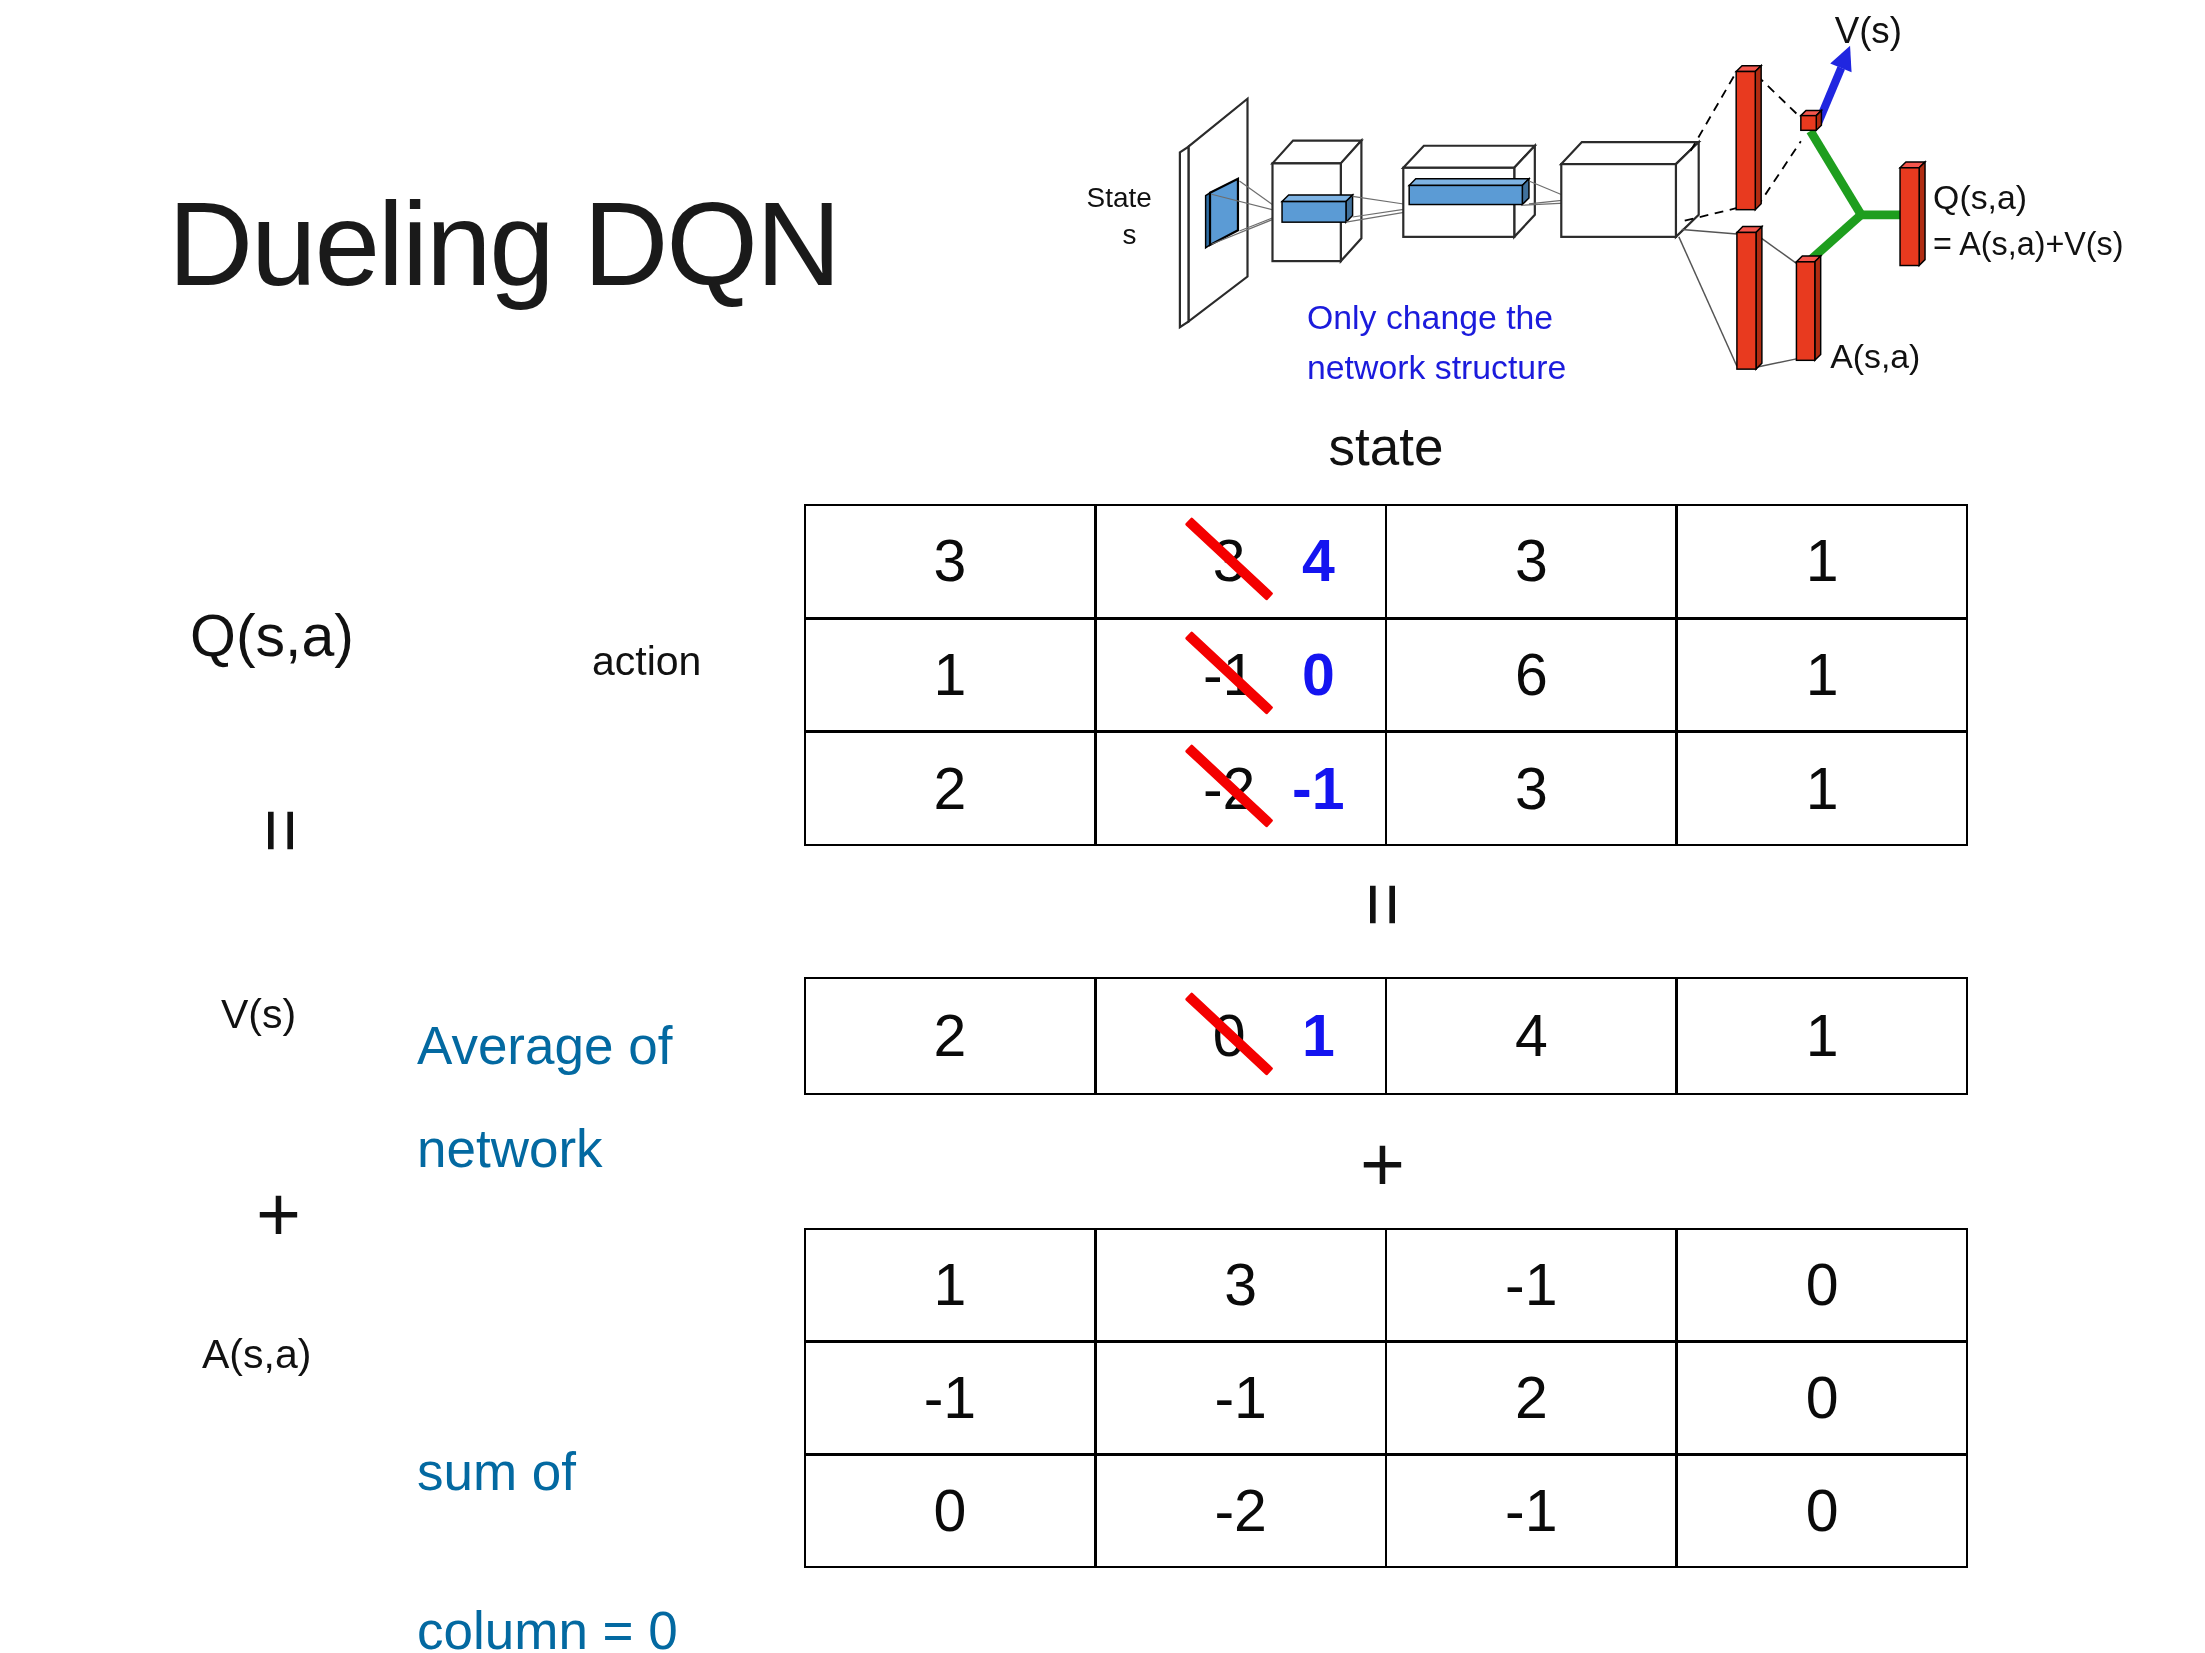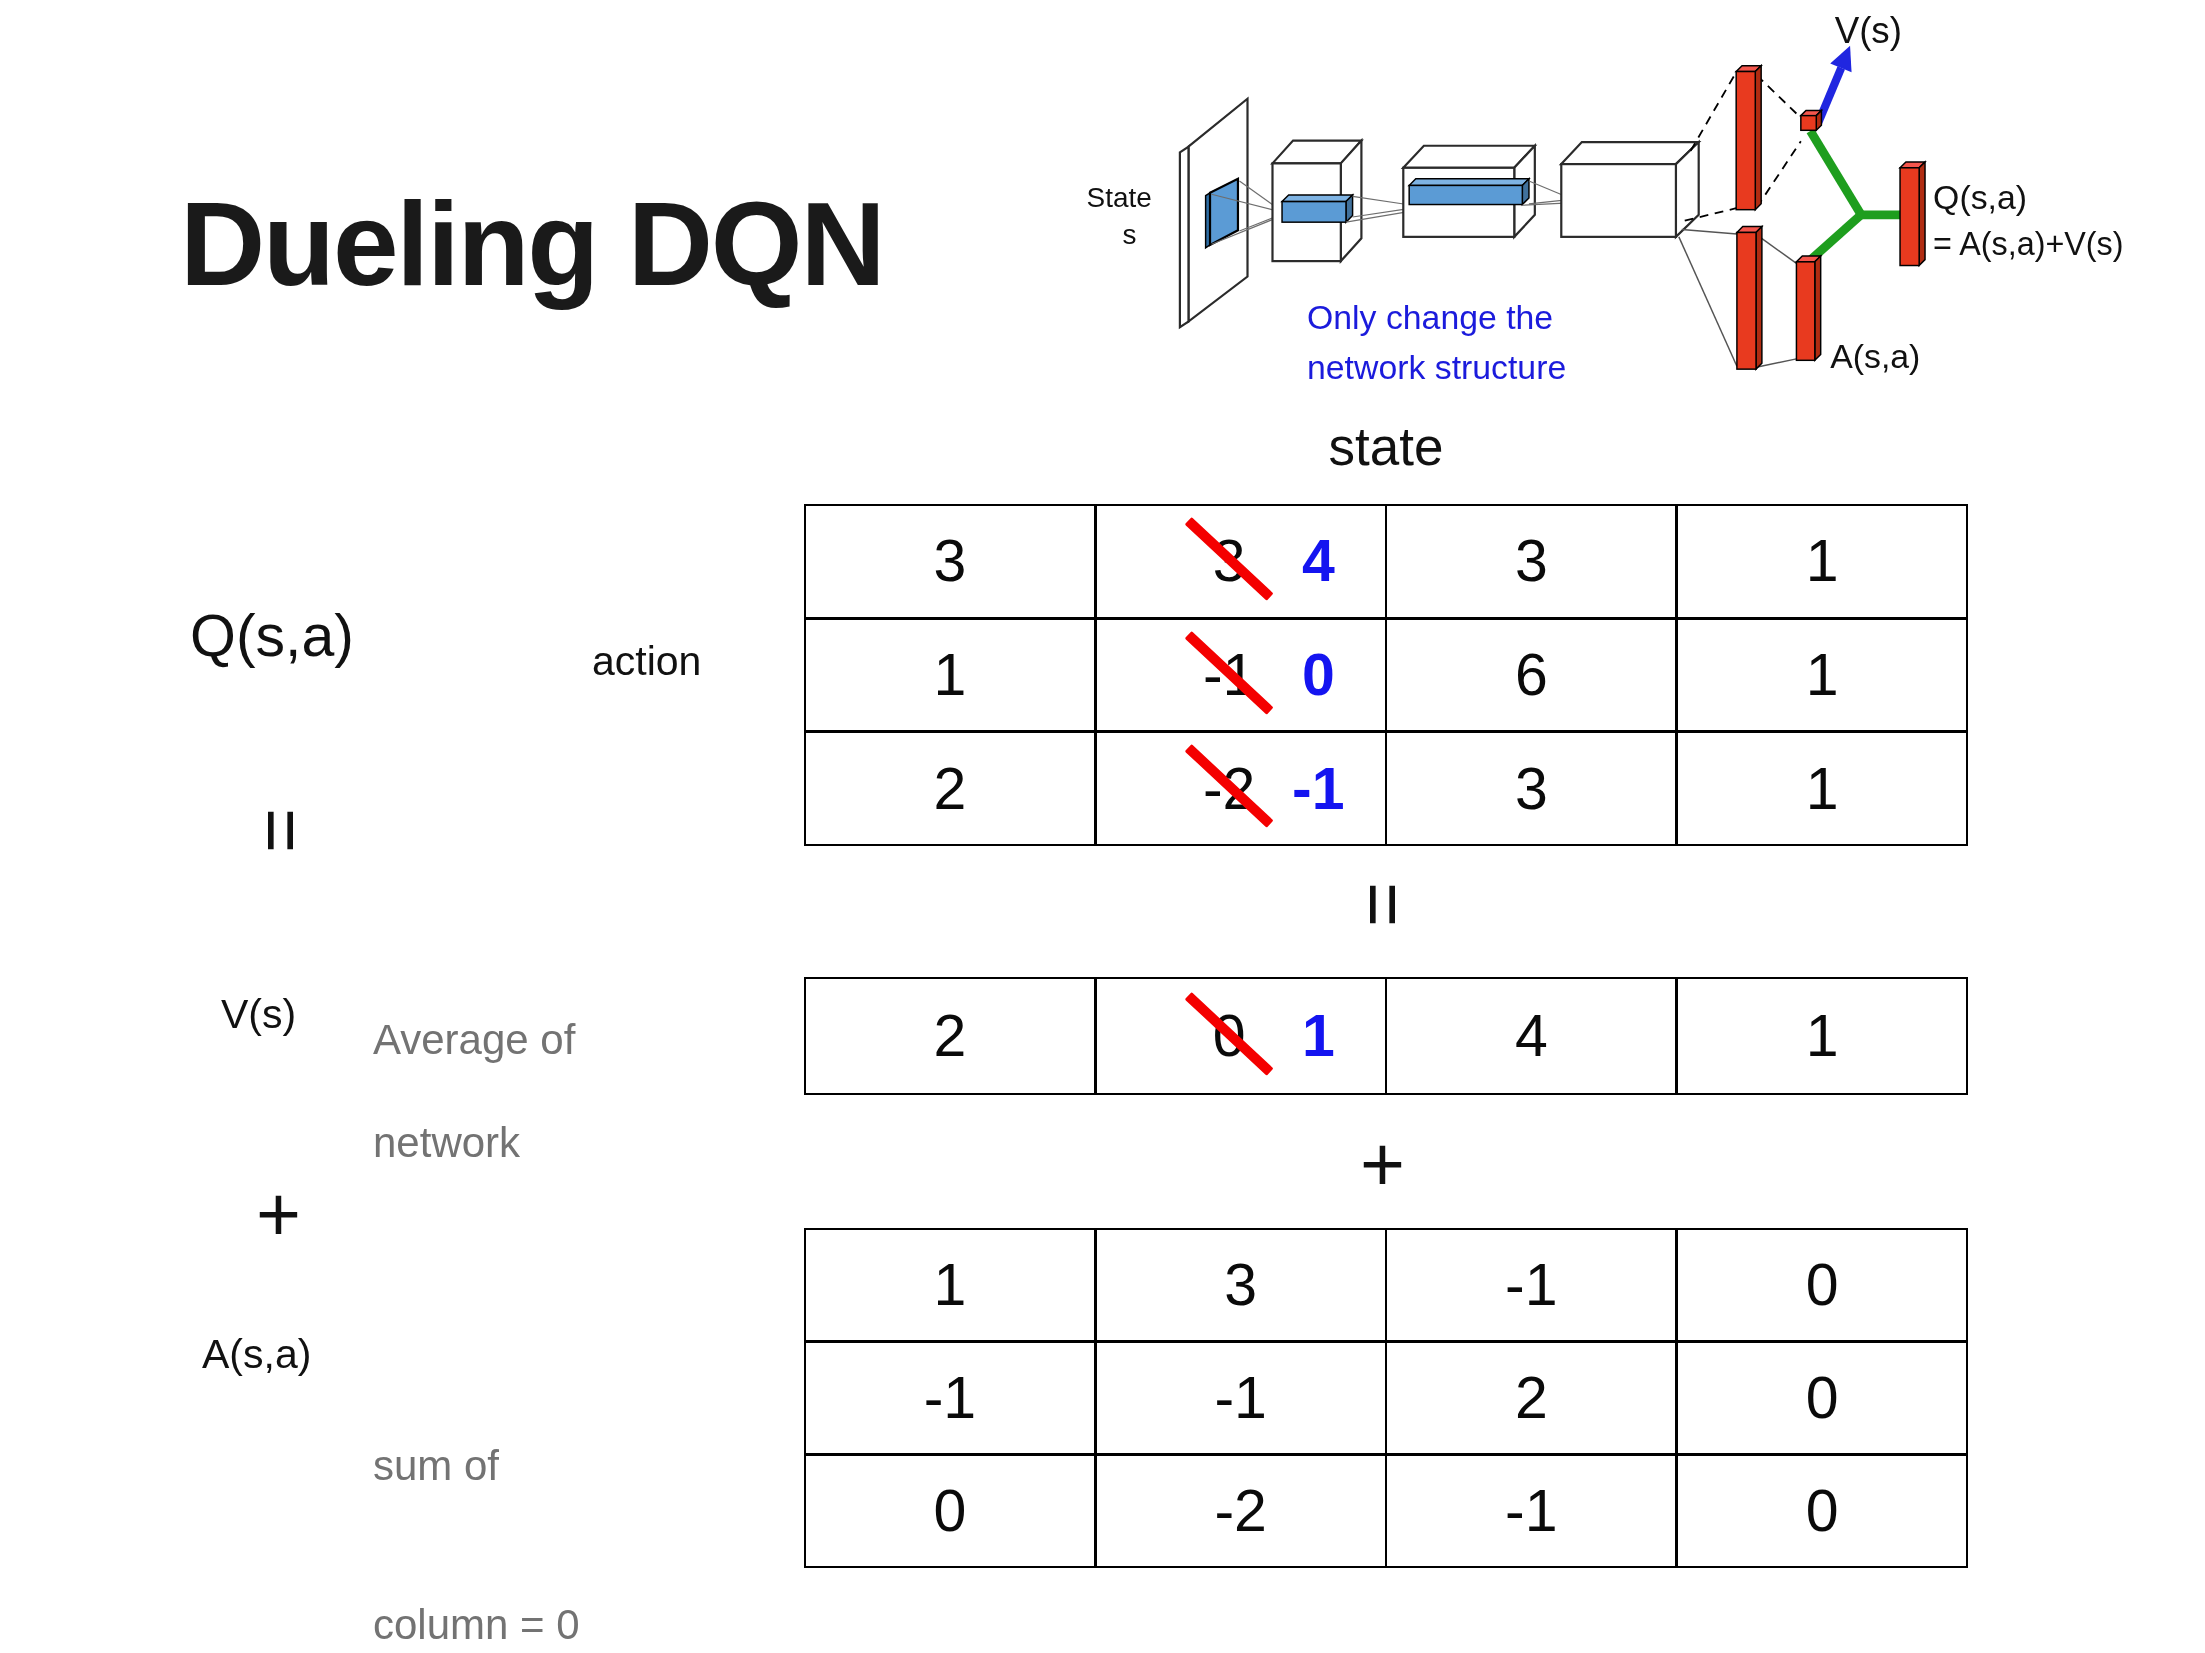--- a/index.html
+++ b/index.html
@@ -1,23 +1,23 @@
 <!DOCTYPE html>
 <html style="font-size:11.8px"><head>
 <meta charset="utf-8">
 <style>
   html,body{margin:0;padding:0;background:#fff;}
   #slide{
     position:relative; width:2205px; height:1654px; background:#ffffff;
     font-family:"Liberation Sans", sans-serif; color:#111; overflow:hidden;
   }
   .abs{position:absolute; line-height:1;}
-  #title{left:180px; top:185px; font-size:118px; letter-spacing:-2.2px; color:#1a1a1a; font-weight:700;}
+  #title{left:168px; top:185px; font-size:118px; letter-spacing:-2.2px; color:#1a1a1a; font-weight:400;}
   .lbl{font-size:41px; color:#111;}
-  .blue-note{font-size:42px; color:#737373;}
+  .blue-note{font-size:53px; color:#0369a1;margin-left:44px;}
   .op{font-size:77px; color:#111; font-weight:400;}
   .rot90{transform:rotate(90deg); transform-origin:center;}
   #state-header{left:804px; top:420px; width:1164px; text-align:center; font-size:53px;}
   
   .tbl{
     position:absolute; left:804px; width:1164px;
     display:grid; grid-template-columns:repeat(4,1fr);
     background:#000; border:2.9px solid #000; gap:2.9px; box-sizing:border-box;
   }
   #tq{top:504px;  height:342px; grid-template-rows:repeat(3,1fr);}

